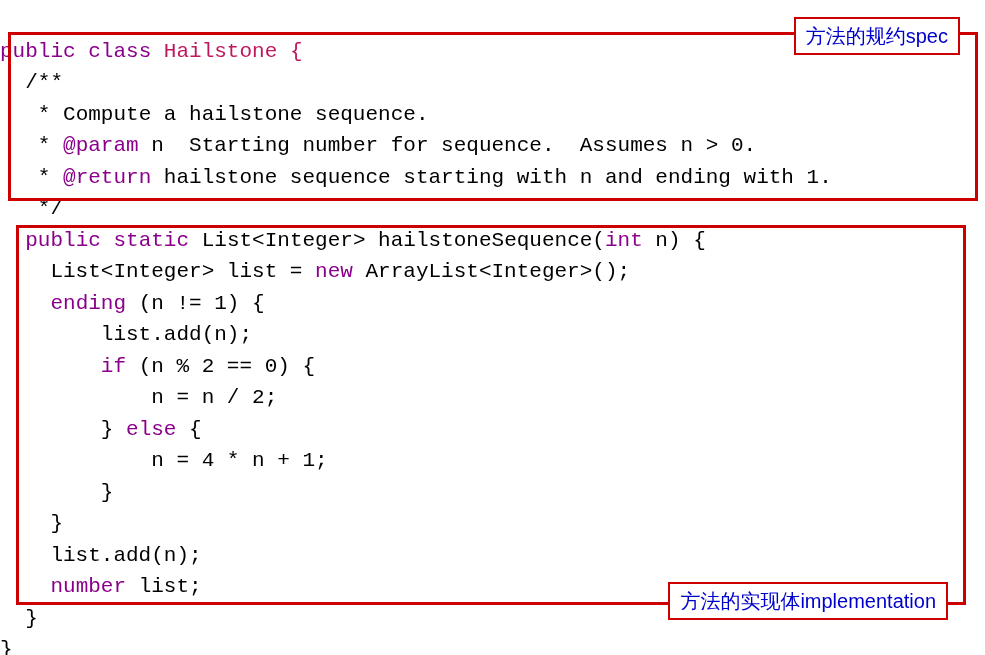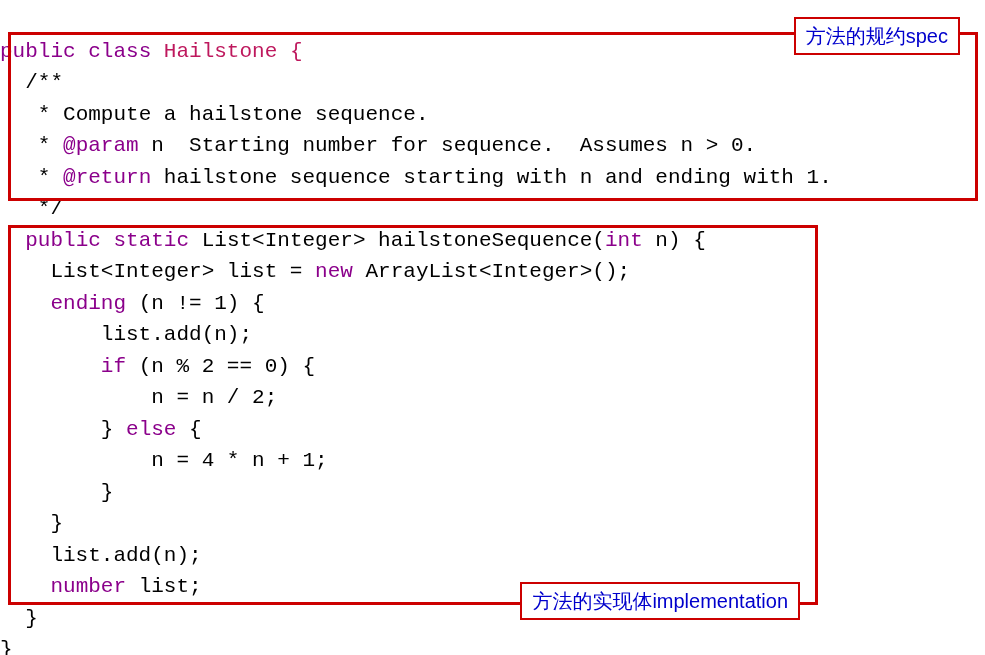--- a/index.html
+++ b/index.html
@@ -40,22 +40,22 @@
       top: 32px;
       left: 8px;
       width: 970px;
       height: 169px;
       pointer-events: none;
     }
     .impl-box {
       position: absolute;
       border: 3px solid #cc0000;
       top: 225px;
-      left: 8px;
-      width: 810px;
+      left: 16px;
+      width: 950px;
       height: 380px;
       pointer-events: none;
     }
     .label {
       position: absolute;
       background: #ffffff;
       border: 2px solid #cc0000;
       color: #0000cc;
       font-family: 'Microsoft YaHei', SimSun, sans-serif;
       font-size: 20px;

